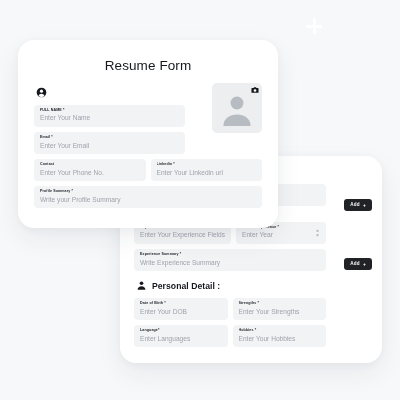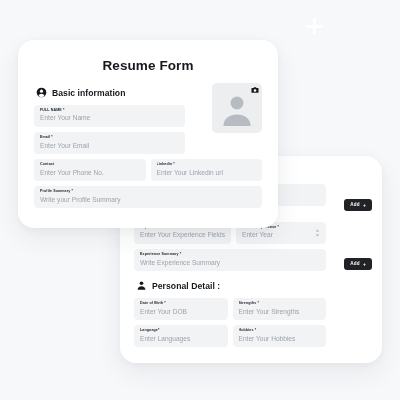--- a/index.html
+++ b/index.html
@@ -73,21 +73,21 @@
   .front-inner {
     padding: 12px 16px 0 16px;
     position: relative;
     height: 100%;
     box-sizing: border-box;
   }
 
   .form-title {
     text-align: center;
     font-size: 13.5px;
-    font-weight: 700;
+    font-weight: 400;
     color: #15181d;
     letter-spacing: 0.1px;
     margin: 6px 0 14px 0;
   }
 
   .section-head {
     display: flex;
     align-items: center;
     gap: 5px;
     margin: 0 0 7px 2px;
@@ -303,21 +303,20 @@
     <div class="front-inner">
 
       <div class="form-title">Resume Form</div>
 
       <div class="section-head">
         <svg class="sec-icon" viewBox="0 0 24 24">
           <circle cx="12" cy="12" r="10.5" fill="#15181d"></circle>
           <circle cx="12" cy="9" r="3.4" fill="#ffffff"></circle>
           <path d="M5.6 19.6c0.9-3.2 3.4-4.9 6.4-4.9s5.5 1.7 6.4 4.9a10.4 10.4 0 0 1-12.8 0z" fill="#ffffff"></path>
         </svg>
-        <span class="sec-label">Basic information</span>
       </div>
 
       <div class="left-col">
         <div class="field">
           <div class="field-label">FULL NAME *</div>
           <div class="field-value">Enter Your Name</div>
         </div>
         <div class="field">
           <div class="field-label">Email *</div>
           <div class="field-value">Enter Your Email</div>

